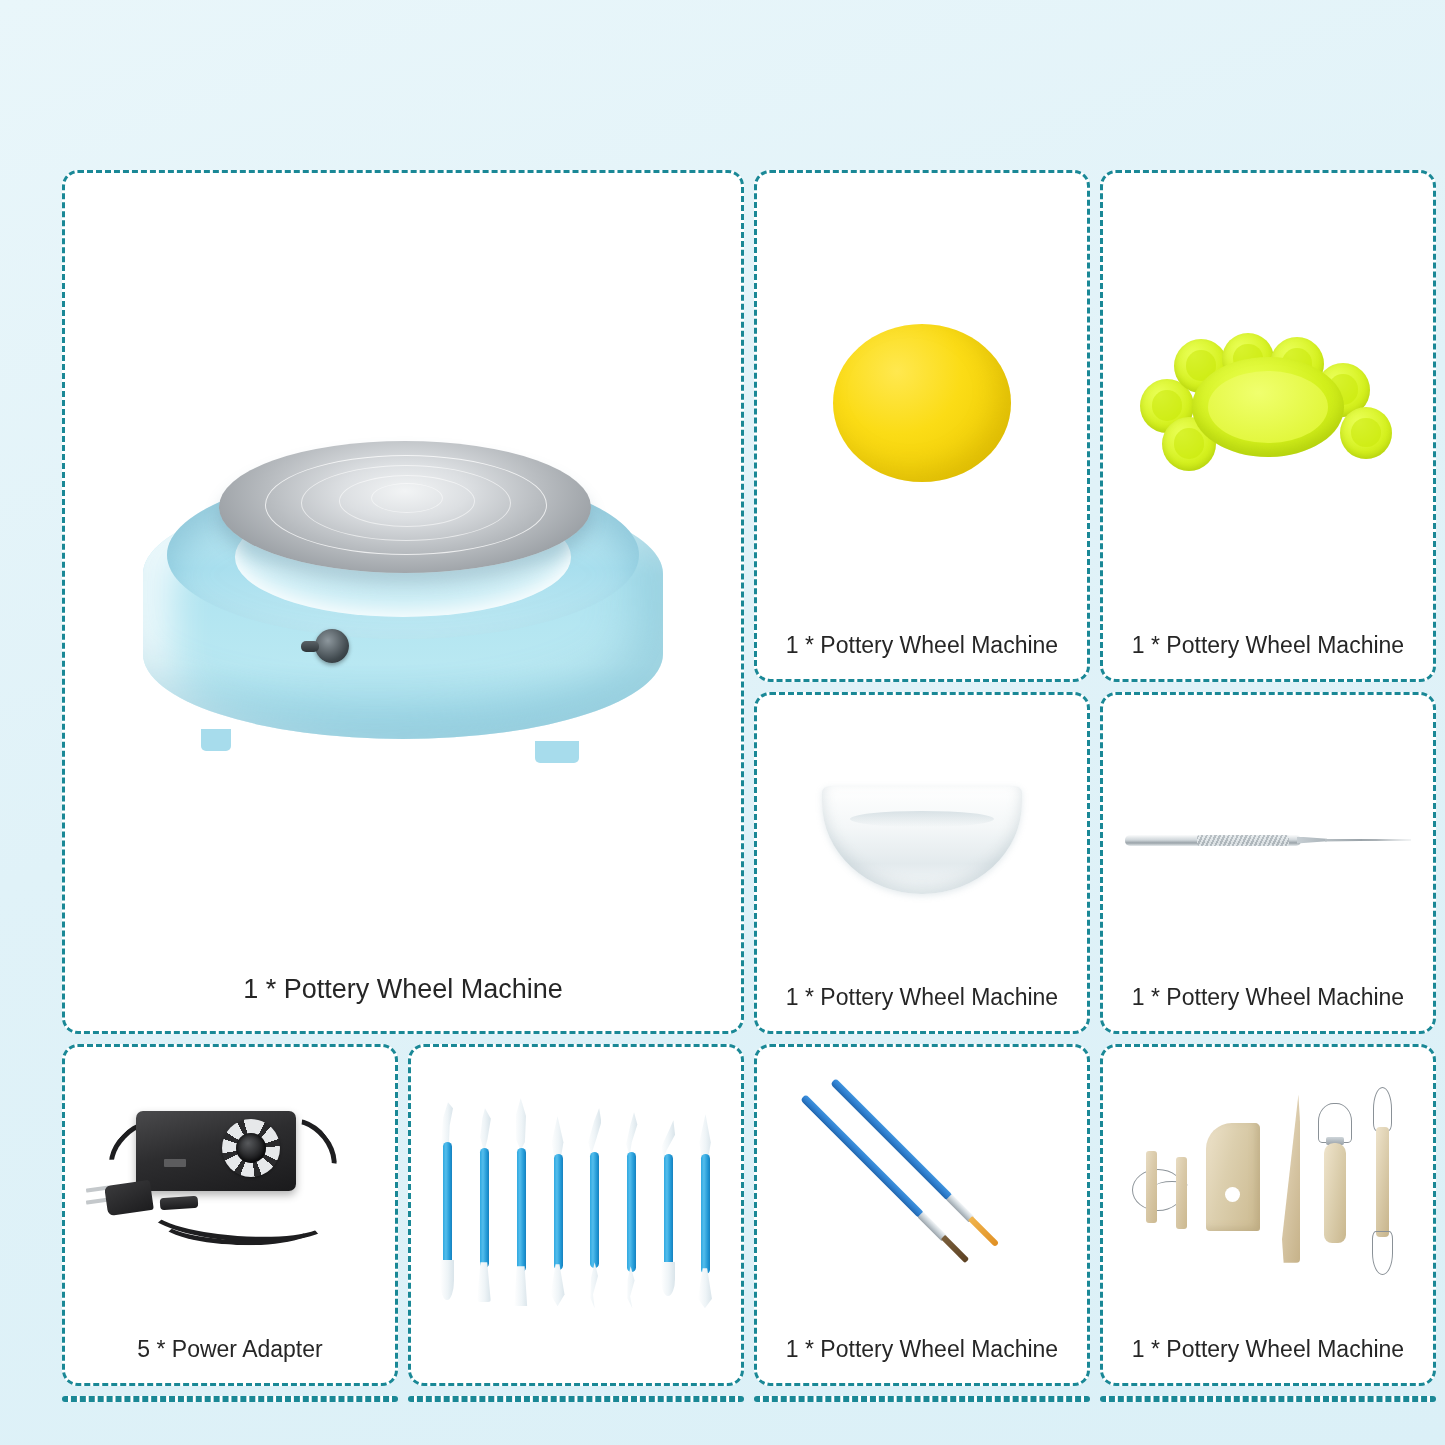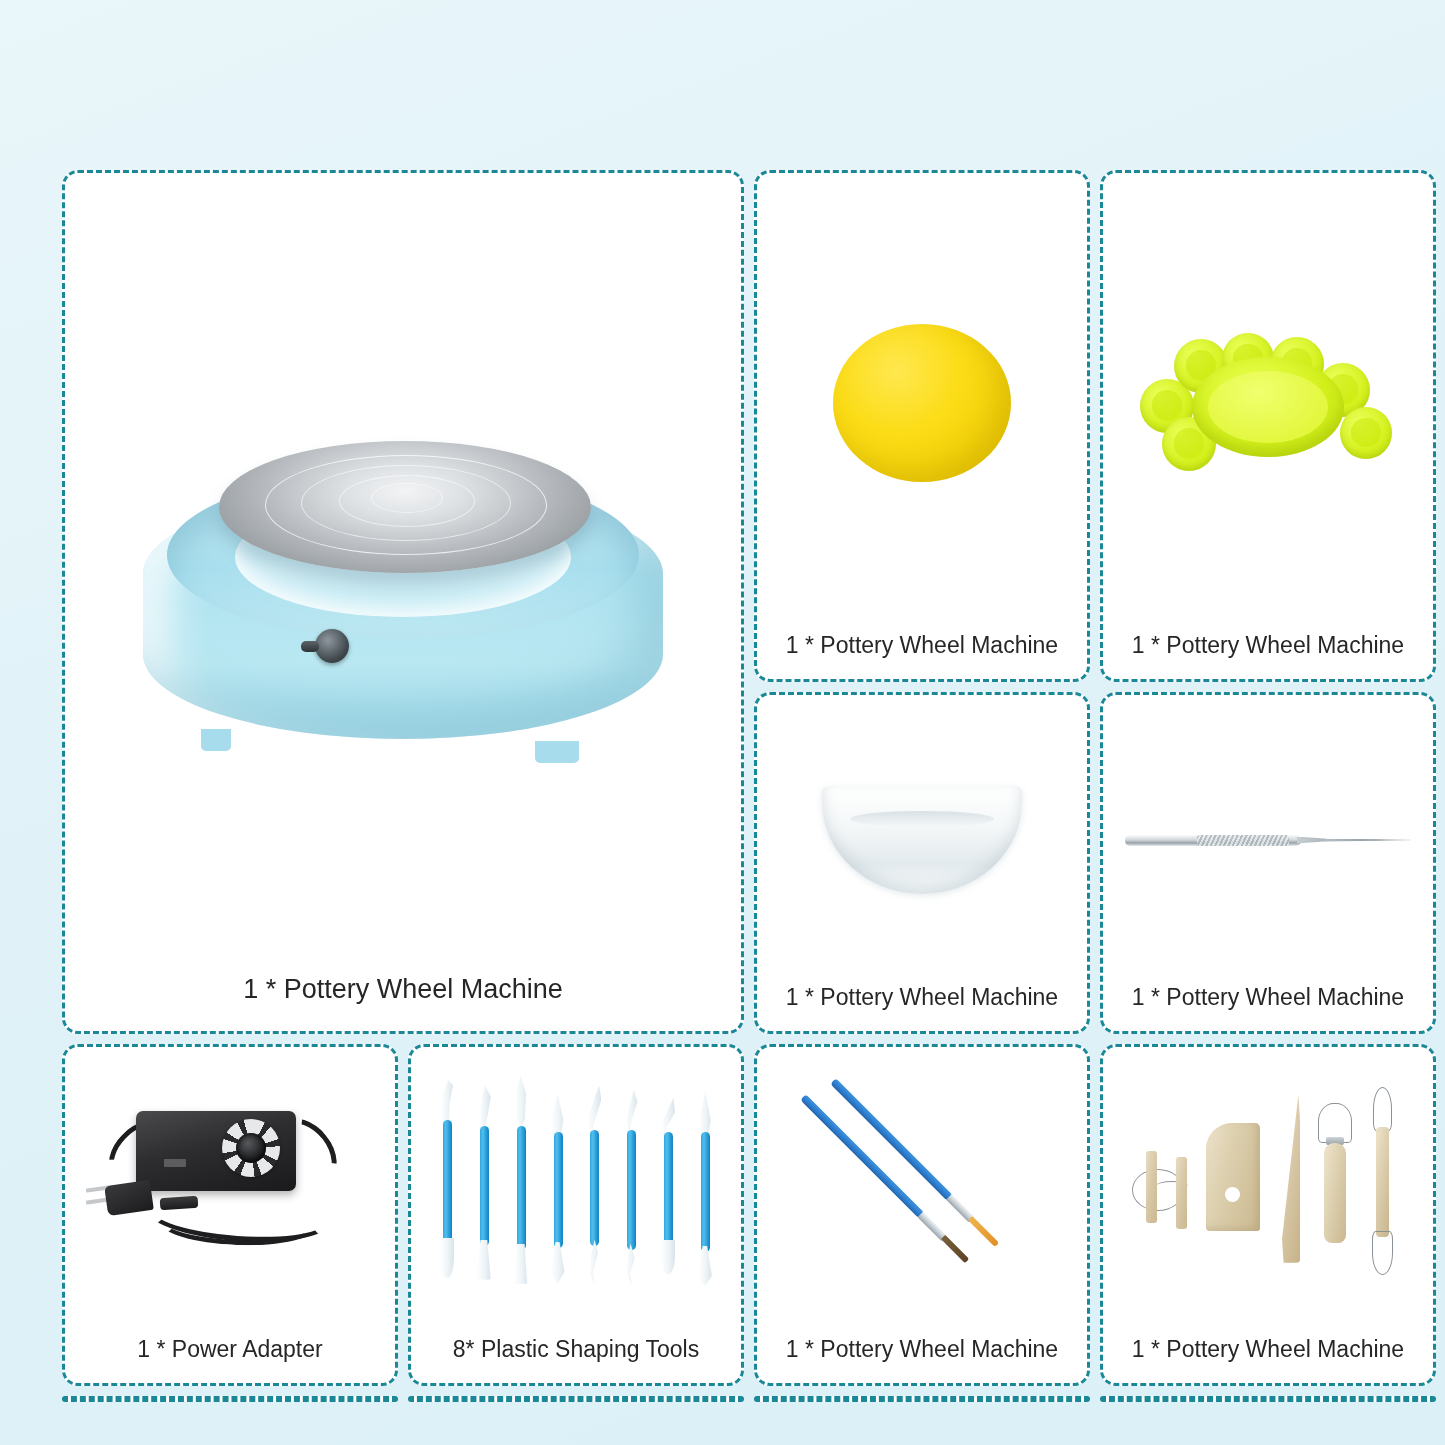--- a/index.html
+++ b/index.html
@@ -466,21 +466,21 @@
           <div class="ad-cable c4"></div>
           <div class="ad-box"></div>
           <div class="ad-dial"></div>
           <div class="ad-label"></div>
           <div class="ad-prong p1"></div>
           <div class="ad-prong p2"></div>
           <div class="ad-plug"></div>
           <div class="ad-barrel"></div>
         </div>
       </div>
-      <div class="cap">1 * Power Adapter</div>
+      <div class="cap">5 * Power Adapter</div>
     </div>
 
     <div class="card">
       <div class="art">
         <div class="tools">
           <div class="tool">
             <div class="tool-tip" style="top:4px;height:42px;border-radius:60% 10% 0 0;width:12px;left:1px;clip-path:polygon(0 100%,18% 36%,58% 0,100% 14%,72% 56%,66% 100%);"></div>
             <div class="tool-handle" style="top:44px;height:122px;"></div>
             <div class="tool-tip" style="top:162px;height:40px;border-radius:0 0 60% 60%;"></div>
           </div>
@@ -514,21 +514,20 @@
             <div class="tool-handle" style="top:56px;height:114px;"></div>
             <div class="tool-tip" style="top:164px;height:34px;border-radius:0 0 50% 50%;"></div>
           </div>
           <div class="tool">
             <div class="tool-tip" style="top:16px;height:44px;clip-path:polygon(54% 0,92% 64%,74% 100%,26% 100%,10% 64%);"></div>
             <div class="tool-handle" style="top:56px;height:120px;"></div>
             <div class="tool-tip" style="top:170px;height:40px;clip-path:polygon(34% 0,66% 0,100% 76%,50% 100%,0 76%);"></div>
           </div>
         </div>
       </div>
-      <div class="cap">8* Plastic Shaping Tools</div>
     </div>
 
     <div class="card">
       <div class="art">
         <div class="brushes">
           <div class="brush" style="left:6px; top:26px; width:232px; transform:rotate(45deg);">
             <div class="br-handle" style="width:168px;"></div>
             <div class="br-ferrule" style="left:166px; width:34px;"></div>
             <div class="br-bristle" style="left:198px; width:34px; background:linear-gradient(90deg,#7a5f3c,#5d4224);"></div>
           </div>

